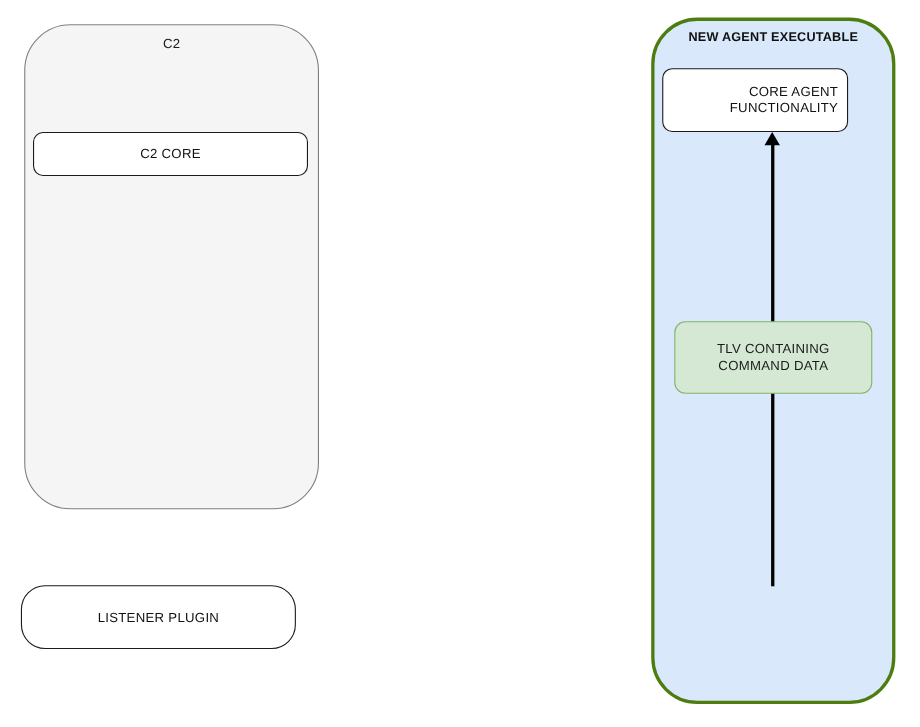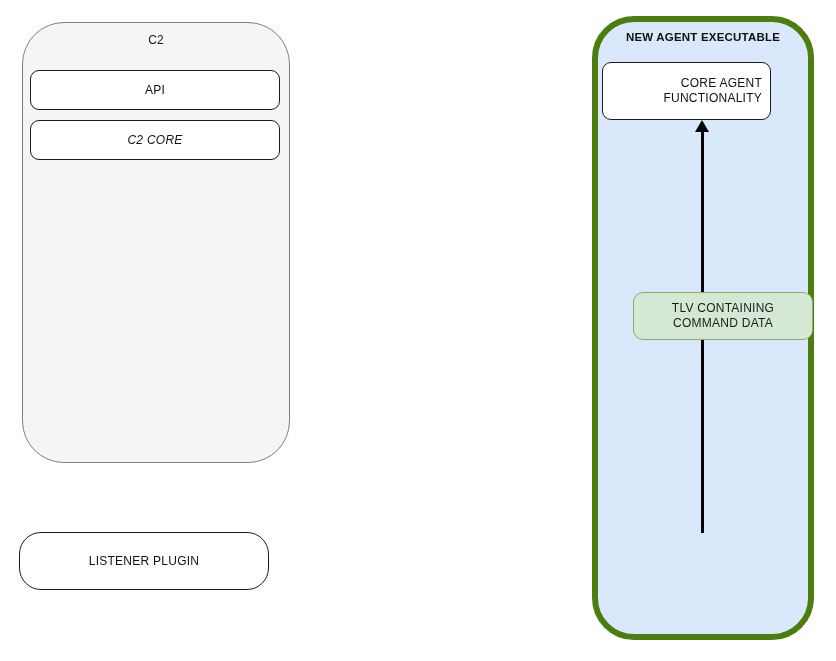--- a/index.html
+++ b/index.html
@@ -47,21 +47,21 @@
   }
 
   
   .container-agent {
     position: absolute;
     left: 592px;
     top: 16px;
     width: 222px;
     height: 624px;
     background: #dae8fc;
-    border: 6px solid #4d7c0f;
+    border: 3px solid #4d7c0f;
     border-radius: 42px;
     box-sizing: border-box;
   }
   .container-agent-title {
     position: absolute;
     left: 0;
     top: 9px;
     width: 100%;
     text-align: center;
     font-size: 11.5px;
@@ -88,25 +88,25 @@
     padding: 0 8px;
   }
   .node.green {
     background: #d5e8d4;
     border: 1.4px solid #82b366;
     border-radius: 10px;
     color: #1b1b1b;
   }
 
   .node-api       { left: 30px;  top: 70px;  width: 250px; height: 40px; }
-  .node-c2core    { left: 30px;  top: 120px; width: 250px; height: 40px; font-style: italic; }
+  .node-c2core    { left: 30px;  top: 120px; width: 250px; height: 40px; }
   .node-listener  { left: 19px;  top: 532px; width: 250px; height: 58px; border-radius: 22px; }
 
   .node-core-agent{ left: 602px; top: 62px;  width: 169px; height: 58px; text-align: right; }
-  .node-tlv       { left: 613px; top: 292px; width: 180px; height: 48px; z-index: 3; margin-left: 20px; }
+  .node-tlv       { left: 613px; top: 292px; width: 180px; height: 66px; z-index: 3; }
   .node-shellcode { left: 601px; top: 532px; width: 204px; height: 58px; z-index: 3; }
 
   
   .arrow-line {
     position: absolute;
     left: 701px;
     top: 128px;
     width: 3px;
     height: 405px;
     background: #000000;
@@ -126,21 +126,20 @@
 </style>
 </head>
 <body>
 
 <div id="diagram-canvas">
 
   <div class="container-c2">
     <div class="container-c2-title">C2</div>
   </div>
 
-  <div class="node node-api">API</div>
 
   <div class="node node-c2core">C2 CORE</div>
 
   <div class="node node-listener">LISTENER PLUGIN</div>
 
   <div class="container-agent">
     <div class="container-agent-title">NEW AGENT EXECUTABLE</div>
   </div>
 
   <div class="arrow-line"></div>

